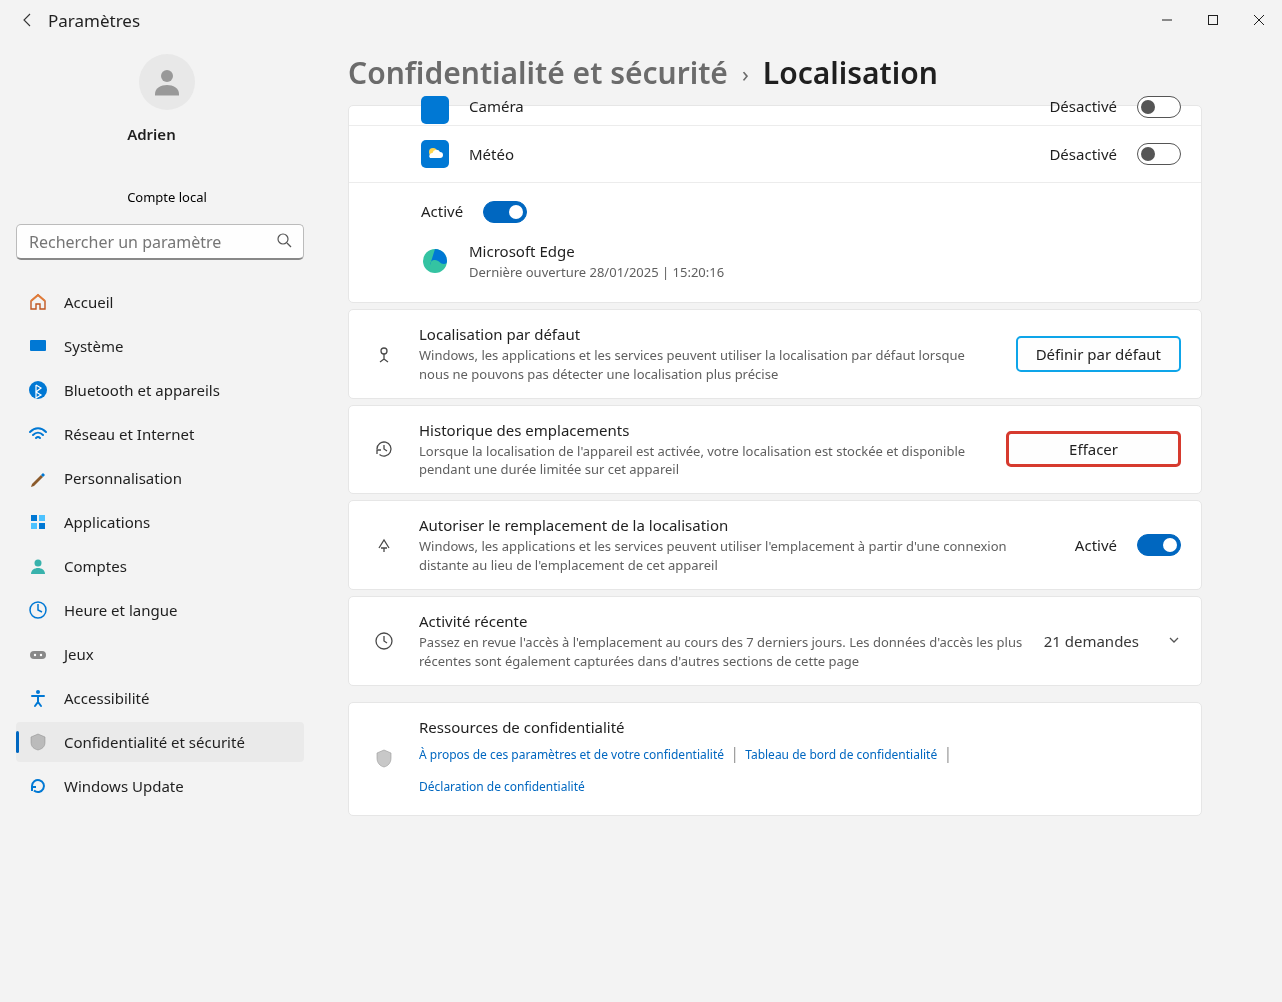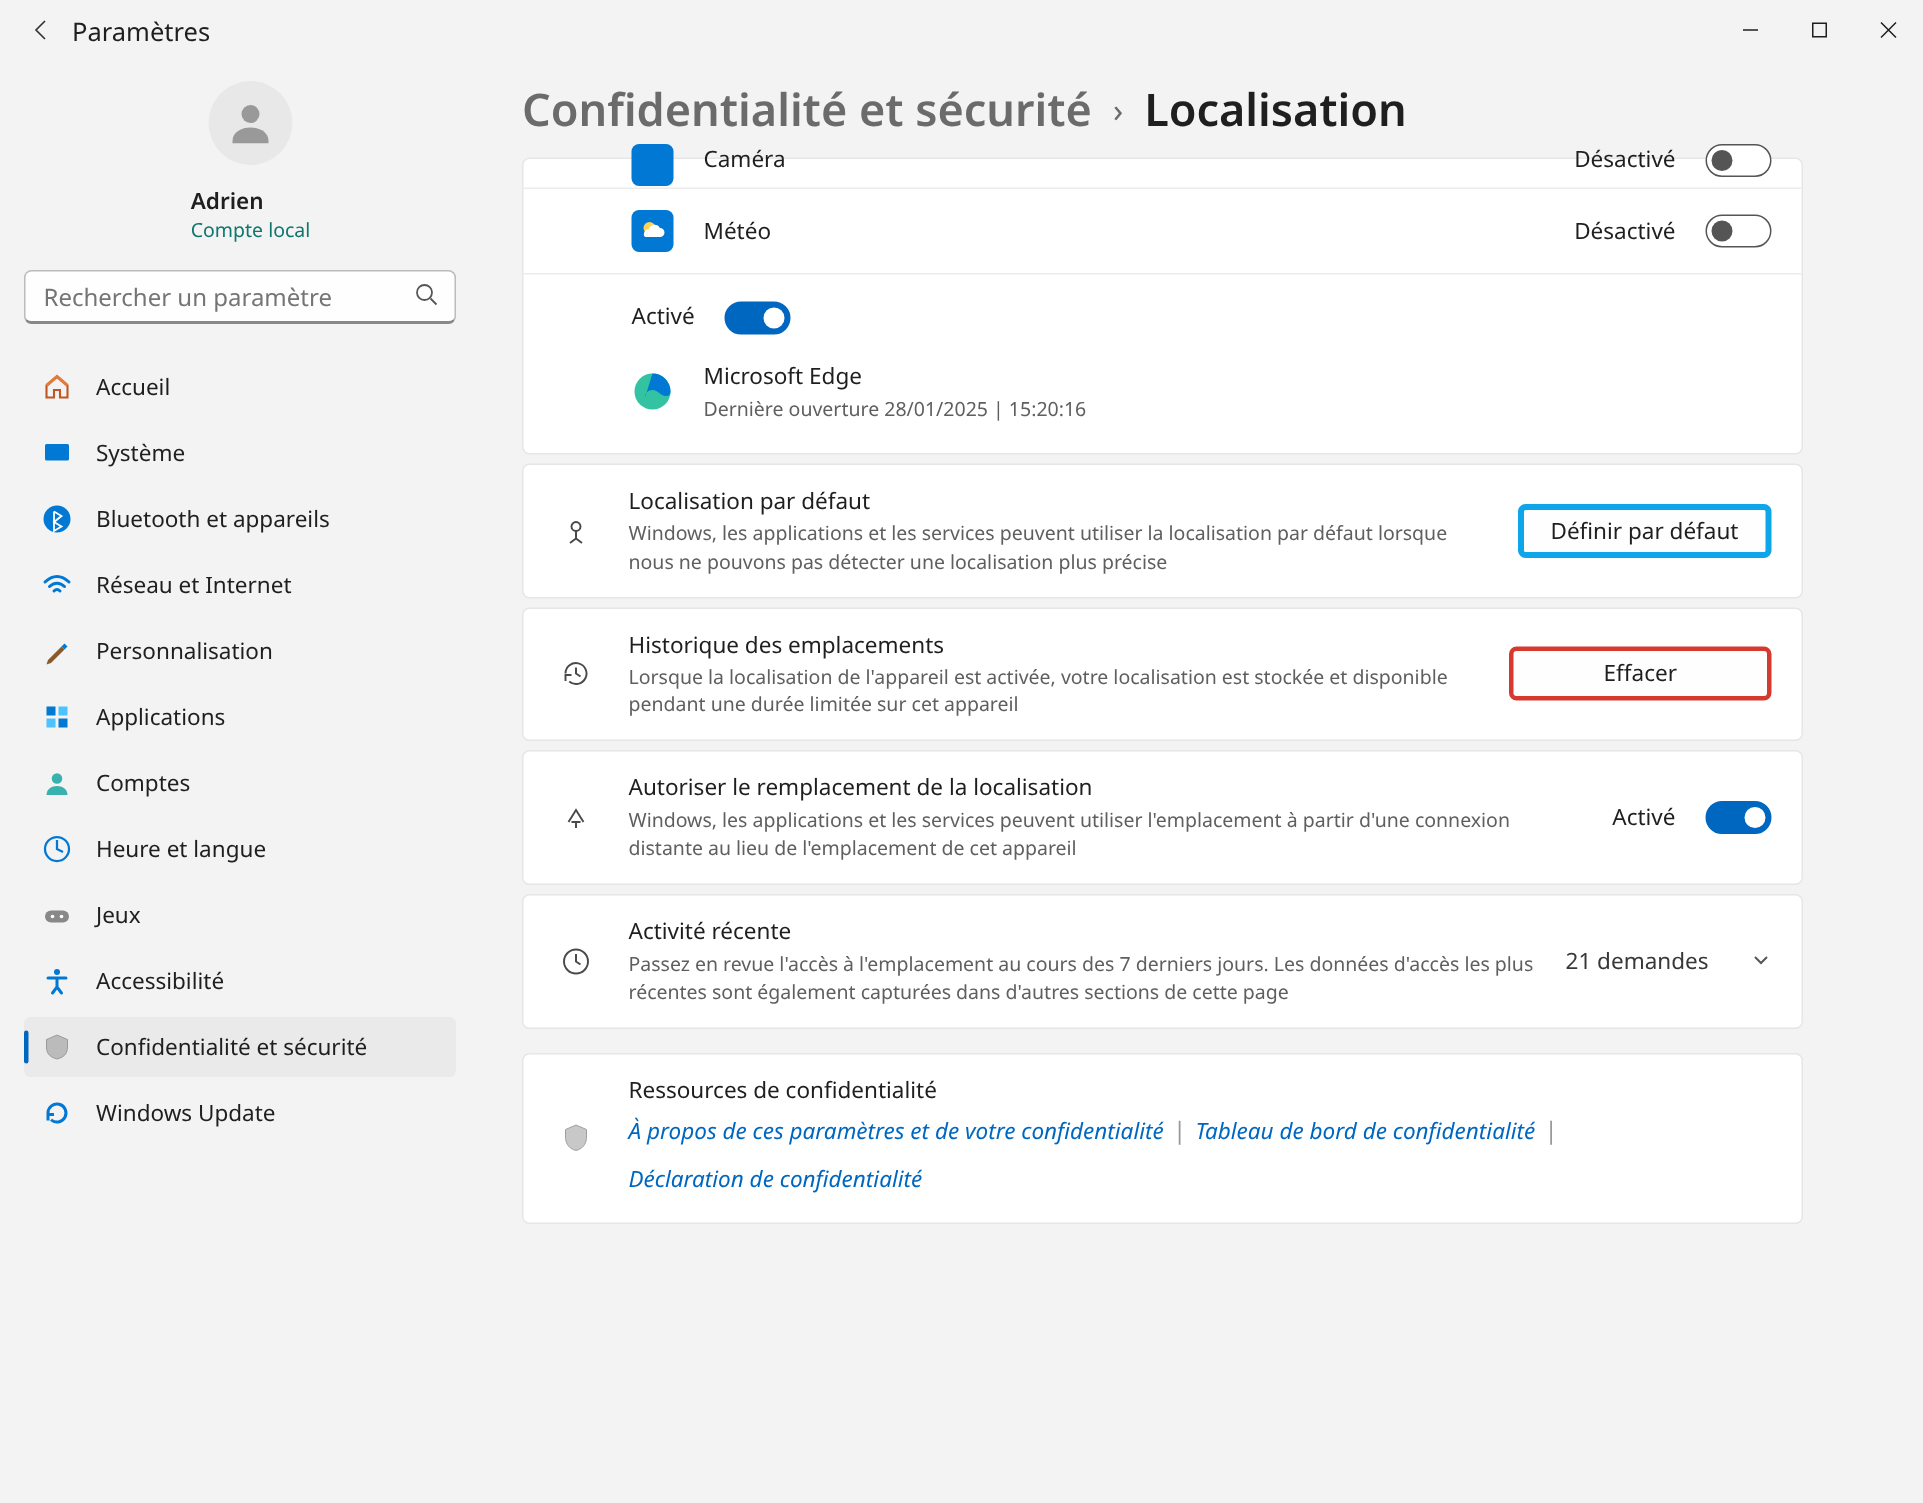--- a/index.html
+++ b/index.html
@@ -11,21 +11,21 @@
 .win-controls { position:absolute; right:0; top:0; display:flex; }
 .win-btn { width:46px; height:40px; display:flex; align-items:center; justify-content:center; color:#1f1f1f; }
 
 .layout { display:flex; height:calc(100% - 40px); }
 
 .sidebar { width:320px; padding:8px 16px 0 16px; }
 .profile { display:flex; align-items:center; gap:14px; margin:6px 0 18px 14px;flex-direction:column; }
 .avatar { width:56px; height:56px; border-radius:50%; background:#e8e8e8; display:flex; align-items:center; justify-content:center; color:#999; }
 .avatar svg { width:36px; height:36px; }
 .profile-name { font-size:15px; font-weight:600; color:#1f1f1f; }
-.profile-sub { font-size:13px; color:#0f766e; }
+.profile-sub { font-size:13px; color:#000000;margin-top:44px; }
 .search-box { position:relative; margin-bottom:22px; }
 .search-box input { width:100%; height:36px; border:1px solid #bbb; border-bottom:2px solid #888; border-radius:5px; padding:0 40px 0 12px; font-size:16px; background:#fefefe; }
 .search-box .search-icon { position:absolute; right:12px; top:50%; transform:translateY(-50%); color:#555; }
 
 .nav { display:flex; flex-direction:column; gap:4px; }
 .nav-item { display:flex; align-items:center; gap:16px; height:40px; padding:0 12px; border-radius:4px; font-size:15px; color:#1f1f1f; position:relative; }
 .nav-item.active { background:#eaeaea; }
 .nav-item.active::before { content:""; position:absolute; left:0; top:9px; bottom:9px; width:3px; background:#0067c0; border-radius:2px; }
 .nav-icon { width:20px; height:20px; display:flex; align-items:center; justify-content:center; }
 
@@ -47,24 +47,24 @@
 .toggle { width:44px; height:22px; border-radius:11px; background:#fff; border:1px solid #555; position:relative; flex-shrink:0; }
 .toggle .knob { width:14px; height:14px; border-radius:50%; background:#555; position:absolute; top:3px; left:3px; }
 .toggle.on { background:#0067c0; border-color:#0067c0; }
 .toggle.on .knob { background:#fff; left:auto; right:3px; }
 
 .app-icon { width:28px; height:28px; border-radius:5px; display:flex; align-items:center; justify-content:center; flex-shrink:0; }
 .icon-camera { background:#0078d4; }
 .icon-weather { background:#0078d4; }
 .icon-edge { background:transparent; }
 
-.btn { height:36px; padding:0 18px; border:4px solid #0ea5e9; background:#fefefe; border-radius:5px; font-size:15px; color:#1f1f1f; }
+.btn { height:36px; padding:0 18px; border:2px solid #0ea5e9; background:#fefefe; border-radius:5px; font-size:15px; color:#1f1f1f; }
 .btn.highlight { border:3px solid #d63a2e; padding:0 60px; }
 
-.link { color:#0067c0; font-size:15px; text-decoration:none;font-style:italic; }
+.link { color:#0067c0; font-size:12px; text-decoration:none; }
 .link-sep { color:#999; margin:0 2px; }
 .links-wrap { line-height:2; }
 
 .expand-count { font-size:15px; color:#383838; margin-right:8px; }
 .chevron { color:#555; }
 </style>
 </head>
 <body>
 
 <div class="titlebar">

